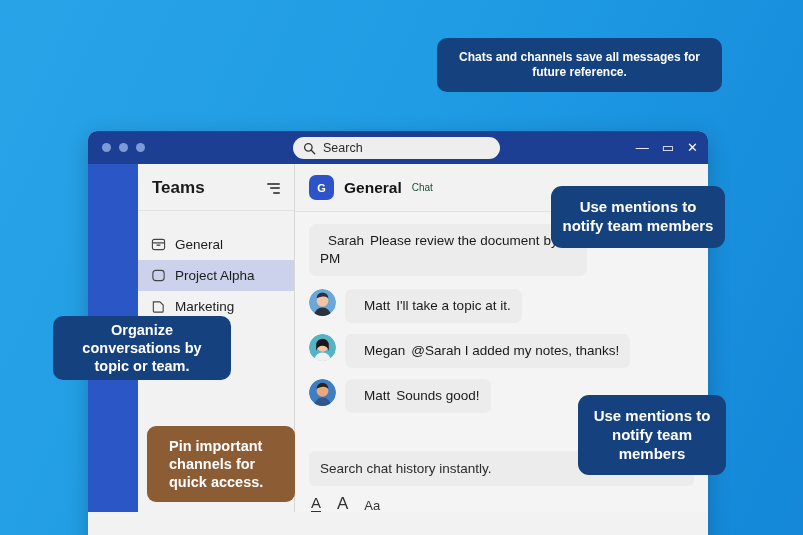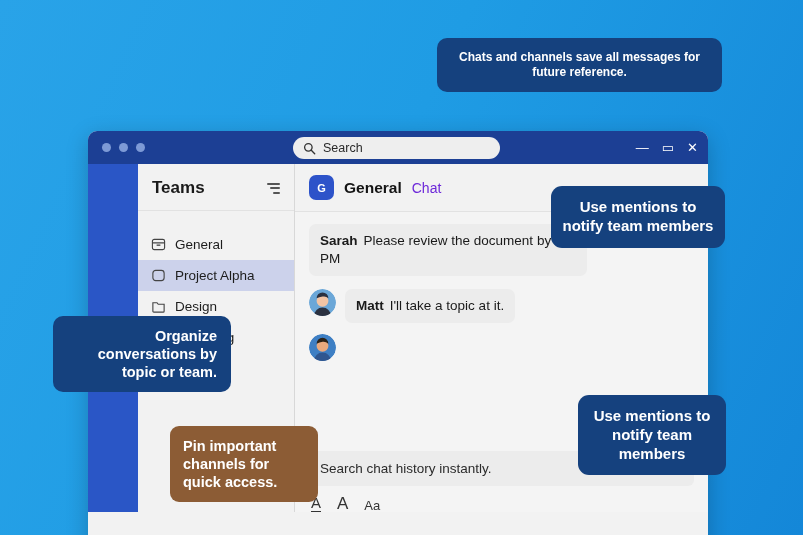--- a/index.html
+++ b/index.html
@@ -60,35 +60,34 @@
     font-size: 15px;
     text-align: center;
     padding: 12px 8px;
     border-radius: 11px;
     z-index: 40;
   }
   .callout.organize {
     left: 53px; top: 316px;
     width: 178px;
     font-size: 14.5px;
-    text-align: right;
-    padding: 11px 14px;
+    text-align: center;
+    padding: 5px 14px;
     border-radius: 10px;
     z-index: 40;
   }
   .callout.pin {
     left: 147px; top: 426px;
     width: 148px;
     background: #8c5c35;
     font-size: 14.5px;
     text-align: left;
-    padding: 11px 13px;
+    padding: 11px 22px;
     border-radius: 9px;
     z-index: 40;
-    margin-left: 23px;
   }
 
   
   .window {
     position: absolute;
     left: 88px; top: 131px;
     width: 620px; height: 490px;
     background: #f2f2f2;
     border-radius: 9px 9px 0 0;
     overflow: hidden;
@@ -166,36 +165,36 @@
     background: #f2f2f2;
     border-bottom: 1px solid #e2e2e2;
   }
   .g-avatar {
     width: 25px; height: 25px; border-radius: 7px;
     background: #2d53c9; color: #fff;
     font-size: 11px; font-weight: bold;
     display: flex; align-items: center; justify-content: center;
   }
   .chat-title { font-size: 15.5px; font-weight: bold; color: #141414; }
-  .chat-sub { font-size: 14px; color: #6d28d9; }
+  .chat-sub { font-size: 10px; color: #14532d; }
 
   .messages { flex: 1; padding: 12px 14px 0 14px; }
 
   .msg { display: flex; align-items: flex-start; gap: 9px; margin-bottom: 11px; }
   .bubble {
     background: #ececec;
     border-radius: 7px;
     padding: 8px 11px;
     font-size: 13.5px;
     color: #1a1a1a;
     line-height: 1.33;
     max-width: 290px;
   }
   .bubble.wide { max-width: 278px; }
-  .bubble b { font-weight: bold; }
+  .bubble b { font-weight: normal; margin-left: 8px; }
   .bubble .sp { display: inline-block; width: 6px; }
 
   .av {
     width: 27px; height: 27px; border-radius: 50%;
     flex: 0 0 auto;
     overflow: hidden;
   }
 
   .composer { padding: 6px 14px 0 14px; }
   .composer-field {
@@ -266,26 +265,20 @@
             <span>General</span>
           </div>
 
           <div class="chan active">
             <svg width="15" height="15" viewBox="0 0 16 16">
               <rect x="2" y="2.5" width="12" height="11" rx="3" fill="none" stroke="#444" stroke-width="1.2"></rect>
             </svg>
             <span>Project Alpha</span>
           </div>
 
-          <div class="chan">
-            <svg width="15" height="15" viewBox="0 0 16 16">
-              <path d="M2 4 h4.4 l1.3 1.6 H14 v7.4 a1 1 0 0 1 -1 1 H3 a1 1 0 0 1 -1 -1 Z" fill="none" stroke="#444" stroke-width="1.2"></path>
-            </svg>
-            <span>Design</span>
-          </div>
 
           <div class="chan">
             <svg width="15" height="15" viewBox="0 0 16 16">
               <path d="M2.5 3 h7 l3.5 3.4 v6.6 a1 1 0 0 1 -1 1 H3.5 a1 1 0 0 1 -1 -1 Z" fill="none" stroke="#444" stroke-width="1.2"></path>
             </svg>
             <span>Marketing</span>
           </div>
         </div>
       </div>
 
@@ -312,30 +305,46 @@
                 <path d="M6 32 a10 10 0 0 1 20 0 Z" fill="#2b3140"></path>
                 <circle cx="16" cy="14" r="7" fill="#f3c4a4"></circle>
                 <path d="M9 11 a7 7 0 0 1 14 0 q-3 -3 -7 -2 q-4 1 -7 2Z" fill="#2b3140"></path>
               </svg>
             </span>
             <div class="bubble">
               <b>Matt</b><span class="sp"></span><span>I'll take a topic at it.</span>
             </div>
           </div>
 
+          <div class="msg">
+            <span class="av">
+              <svg width="27" height="27" viewBox="0 0 32 32">
+                <circle cx="16" cy="16" r="16" fill="#54b4c4"></circle>
+                <path d="M6 32 a10 10 0 0 1 20 0 Z" fill="#f0f0f0"></path>
+                <circle cx="16" cy="14" r="7" fill="#f3c4a4"></circle>
+                <path d="M8.5 13 a7.5 7.5 0 0 1 15 0 l0 7 q-2 -6 -7.5 -6 q-5.5 0 -7.5 6Z" fill="#16181d"></path>
+              </svg>
+            </span>
+            <div class="bubble">
+              <b>Megan</b><span class="sp"></span><span>@Sarah I added my notes, thanks!</span>
+            </div>
+          </div>
 
           <div class="msg">
             <span class="av">
               <svg width="27" height="27" viewBox="0 0 32 32">
                 <circle cx="16" cy="16" r="16" fill="#3e7fc4"></circle>
                 <path d="M6 32 a10 10 0 0 1 20 0 Z" fill="#2f568f"></path>
                 <circle cx="16" cy="14" r="7" fill="#e8a97e"></circle>
                 <path d="M9 11.5 a7 7 0 0 1 14 0 q-3.5 -3 -7 -2.2 q-3.6 0.8 -7 2.2Z" fill="#2b2218"></path>
               </svg>
             </span>
+            <div class="bubble">
+              <b>Matt</b><span class="sp"></span><span>Sounds good!</span>
+            </div>
           </div>
 
         </div>
 
         <div class="composer">
           <div class="composer-field">Search chat history instantly.</div>
         </div>
 
         <div class="fmt-row">
           <span class="fmt-a1">A</span>

